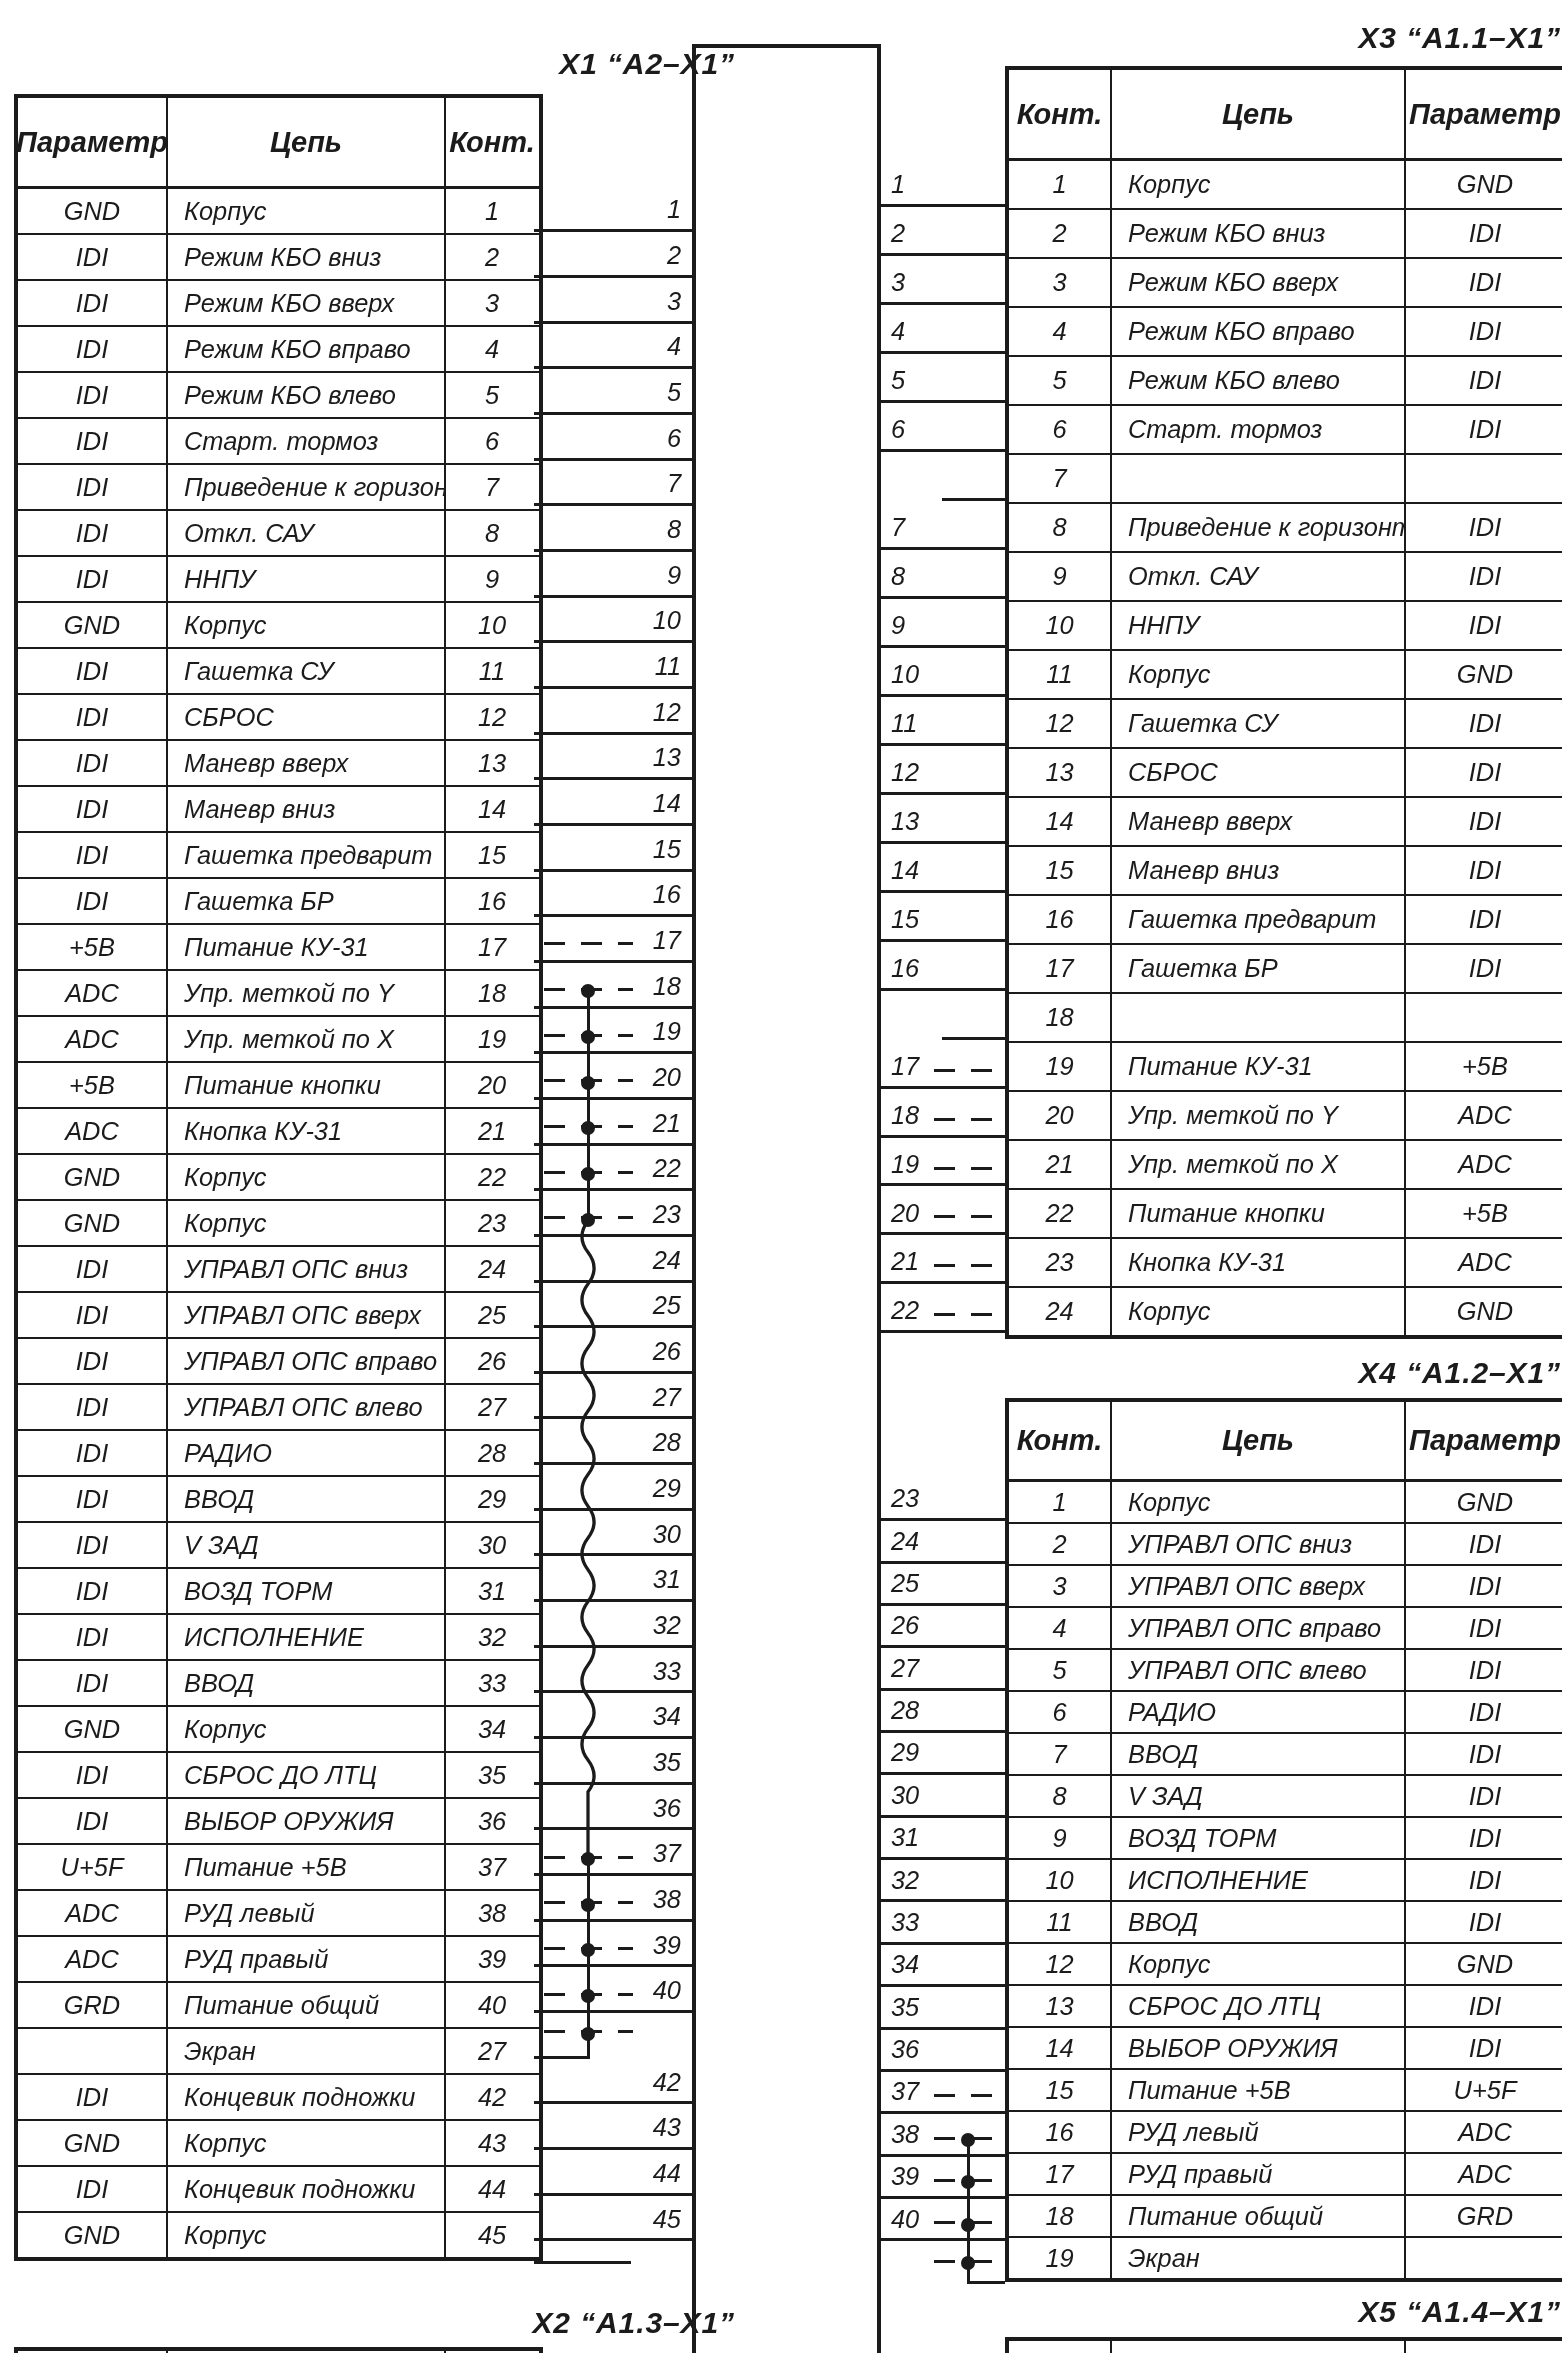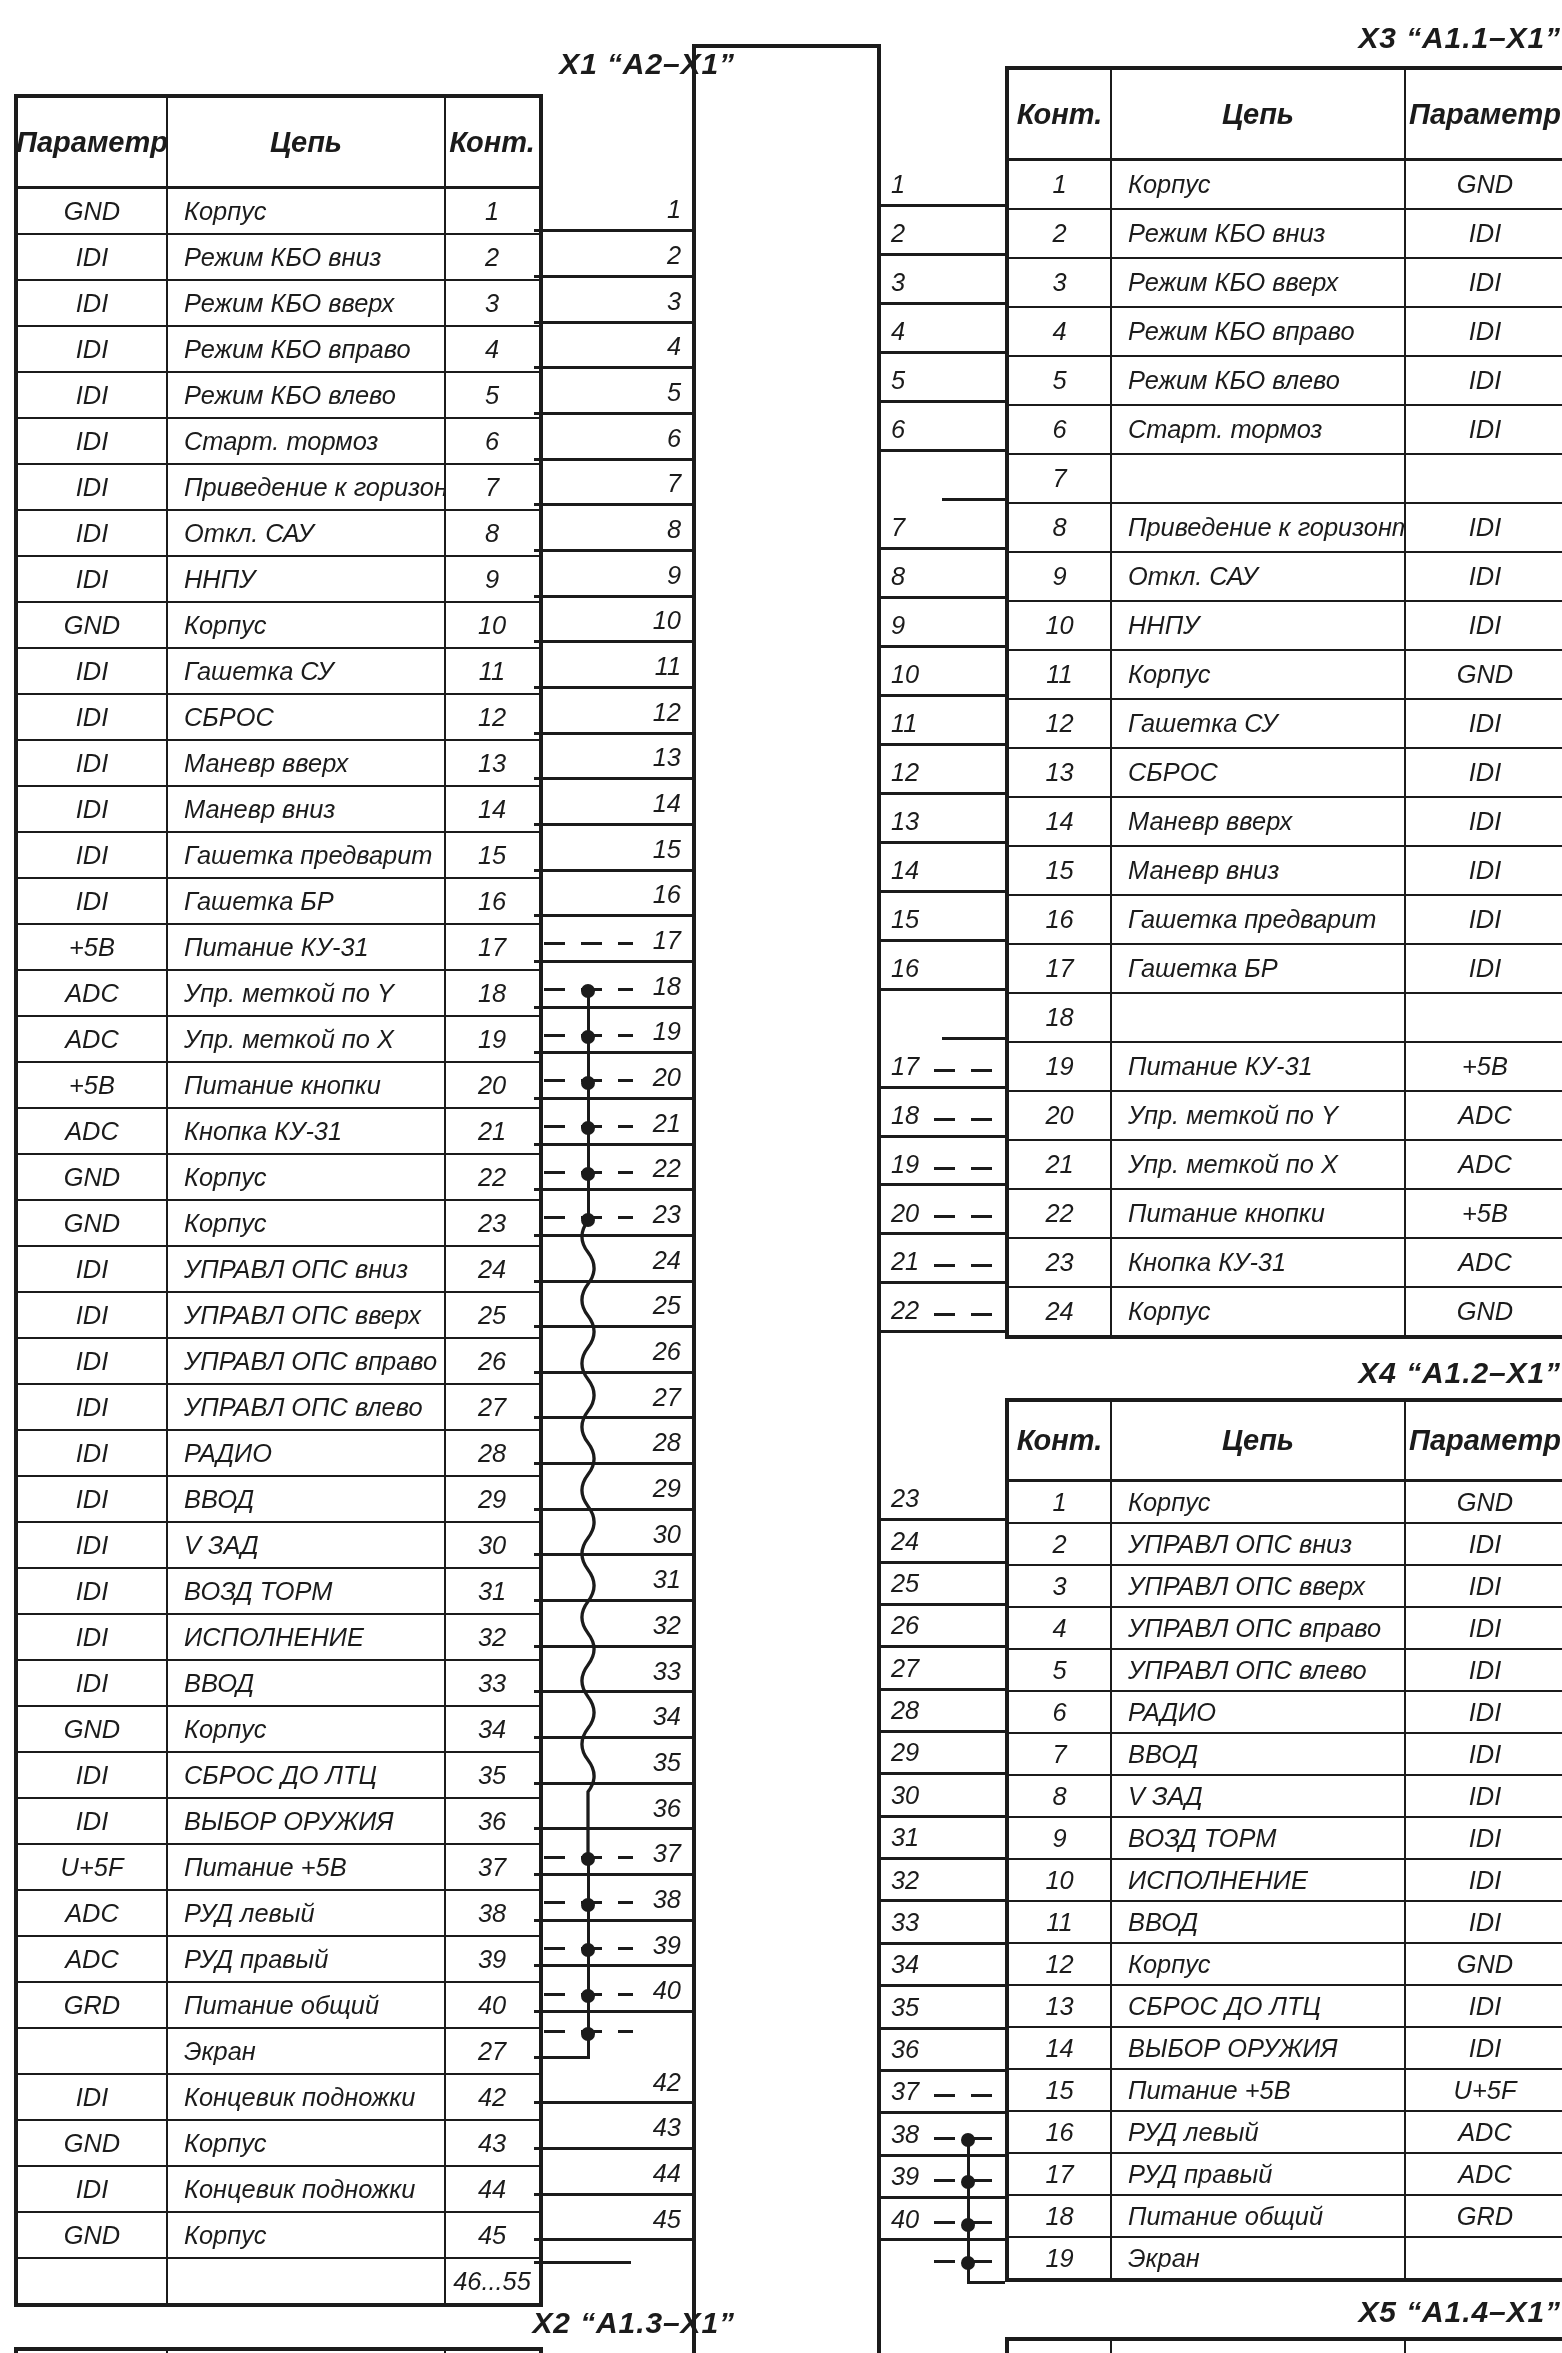--- a/index.html
+++ b/index.html
@@ -276,25 +276,20 @@
         </div>
         <div class="trow" style="grid-template-columns: 148px 278px 94px; height: 46px;">
           <div class="cell">IDI</div>
           <div class="cell l">Концевик подножки</div>
           <div class="cell">44</div>
         </div>
         <div class="trow" style="grid-template-columns: 148px 278px 94px; height: 46px;">
           <div class="cell">GND</div>
           <div class="cell l">Корпус</div>
           <div class="cell">45</div>
-        </div>
-        <div class="trow" style="grid-template-columns: 148px 278px 94px; height: 46px;">
-          <div class="cell"></div>
-          <div class="cell l"></div>
-          <div class="cell">46...55</div>
         </div>
       </div>
       <div class="tbl" style="left: 14px; top: 2347px; width: 529px;">
         <div class="hrow" style="grid-template-columns: 148px 278px 94px; height: 66px;">
           <div class="cell">Параметр</div>
           <div class="cell">Цепь</div>
           <div class="cell">Конт.</div>
         </div>
       </div>
       <div class="tbl" style="left: 1005px; top: 66px; width: 564px;">

